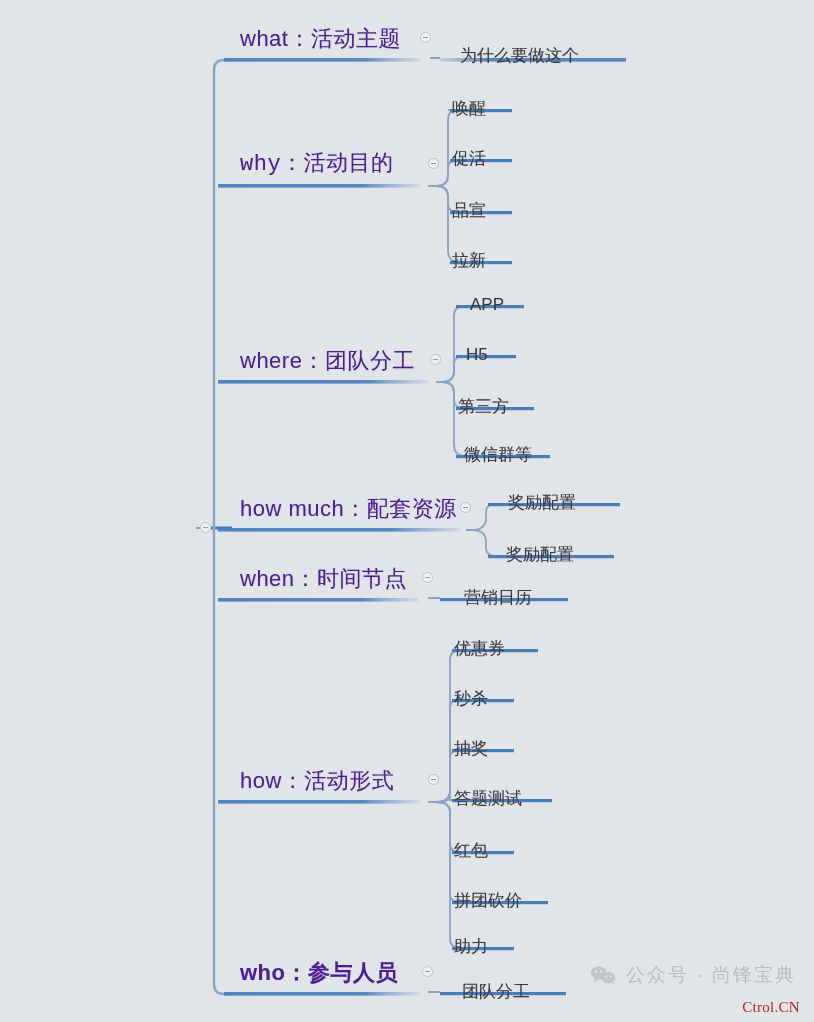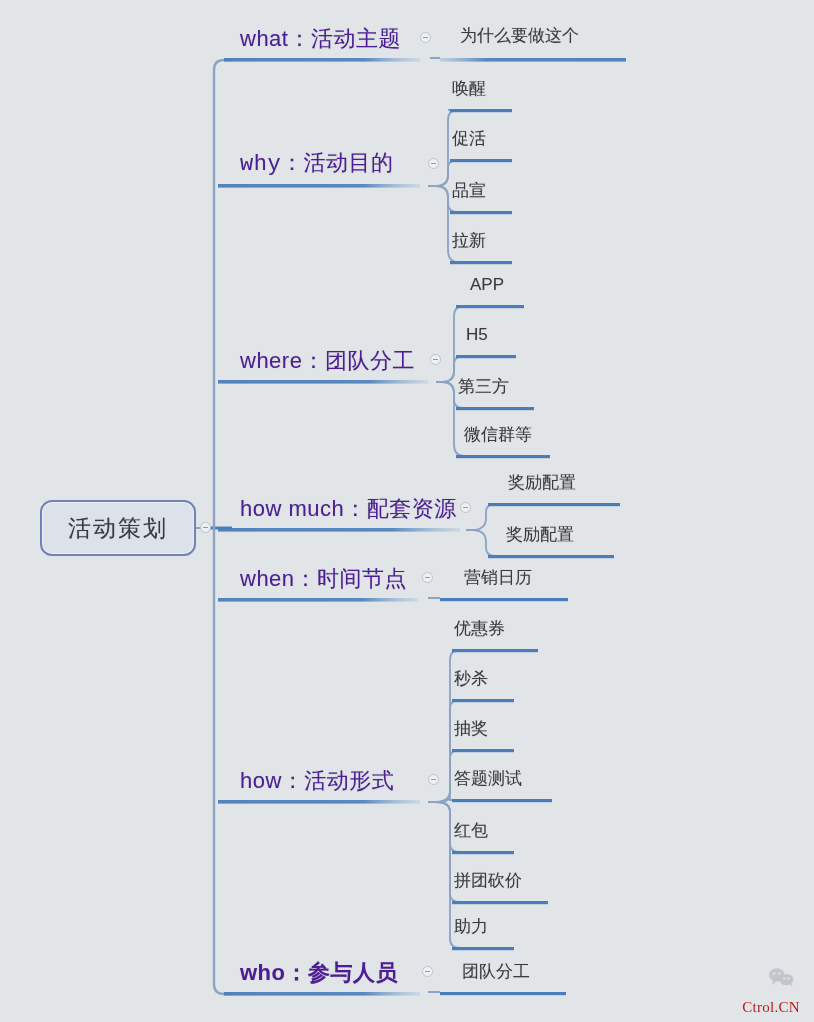--- a/index.html
+++ b/index.html
@@ -36,20 +36,21 @@
   .node-l1 {
     font-size: 22px;
     letter-spacing: 0.5px;
     color: #4c1d95;
     text-shadow: 0 0 1px rgba(90,90,95,0.35);
   }
   .node-l2 {
     font-size: 17px;
     color: #3a3a3c;
     text-shadow: 0 0 1px rgba(90,90,95,0.3);
+    margin-top: 20px;
   }
   .root-node {
     position: absolute;
     left: 40px;
     top: 500px;
     width: 156px;
     height: 56px;
     border: 2px solid #6f84b5;
     border-radius: 12px;
     background: #dde2ea;
@@ -191,23 +192,20 @@
     <rect x="452" y="749" width="62" height="3.2" fill="#4a7ebb"></rect>
     <rect x="452" y="799" width="100" height="3.2" fill="#4a7ebb"></rect>
     <rect x="452" y="851" width="62" height="3.2" fill="#4a7ebb"></rect>
     <rect x="452" y="901" width="96" height="3.2" fill="#4a7ebb"></rect>
     <rect x="452" y="947" width="62" height="3.2" fill="#4a7ebb"></rect>
 
     <path d="M428 992 H440" stroke="#8ba4c4" stroke-width="2" fill="none"></path>
     <rect x="440" y="992" width="126" height="3.2" fill="#4a7ebb"></rect>
   </svg>
 
-  <div class="root-node">
-    <span class="root-label">活动策划</span>
-  </div>
   <span class="toggle" style="left:200px; top:522px;"></span>
 
   <div class="node node-l1" style="left:240px; top:28px;">what：活动主题</div>
   <span class="toggle" style="left:420px; top:32px;"></span>
   <div class="node node-l2" style="left:460px; top:27px;">为什么要做这个</div>
 
   <div class="node node-l1" style="left:240px; top:154px;font-family:Liberation Mono, monospace;">why：活动目的</div>
   <span class="toggle" style="left:428px; top:158px;"></span>
   <div class="node node-l2" style="left:452px; top:80px;">唤醒</div>
   <div class="node node-l2" style="left:452px; top:130px;">促活</div>
@@ -250,16 +248,17 @@
         <ellipse cx="10" cy="9.5" rx="9" ry="7.5" fill="#b6babf"></ellipse>
         <path d="M6 16 L4 21 L9.5 17.5 Z" fill="#b6babf"></path>
         <circle cx="7" cy="8" r="1.5" fill="#e2e5e8"></circle>
         <circle cx="13" cy="8" r="1.5" fill="#e2e5e8"></circle>
         <ellipse cx="21" cy="15" rx="8" ry="6.5" fill="#b6babf"></ellipse>
         <path d="M25.5 20.5 L28 24 L27 19.5 Z" fill="#b6babf"></path>
         <circle cx="18.5" cy="14" r="1.3" fill="#e2e5e8"></circle>
         <circle cx="23.5" cy="14" r="1.3" fill="#e2e5e8"></circle>
       </svg>
     </span>
+    <span class="wm-text">公众号 · 尚锋宝典</span>
   </div>
   <div class="wm-credit">Ctrol.CN</div>
 
 </div>
 
 </body></html>

